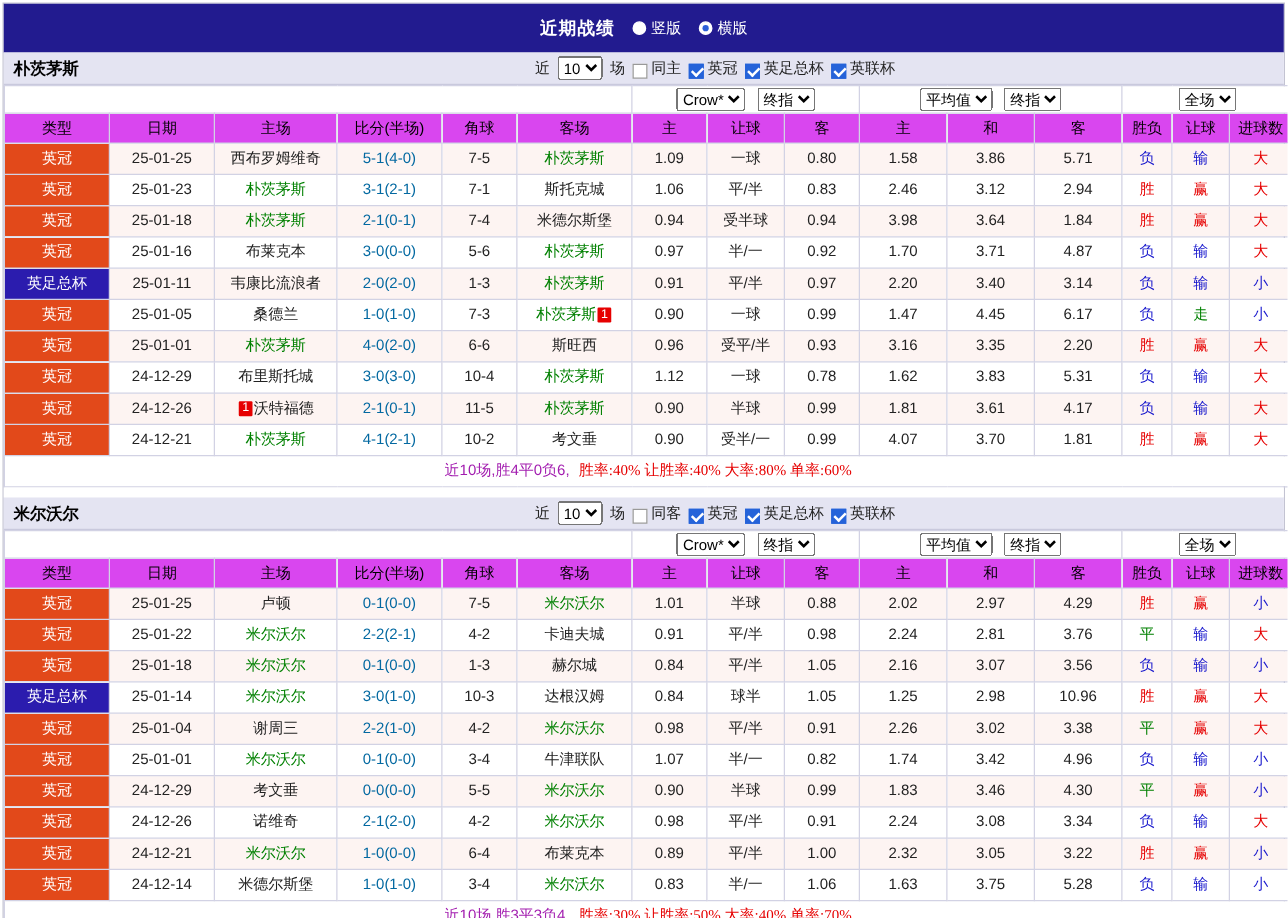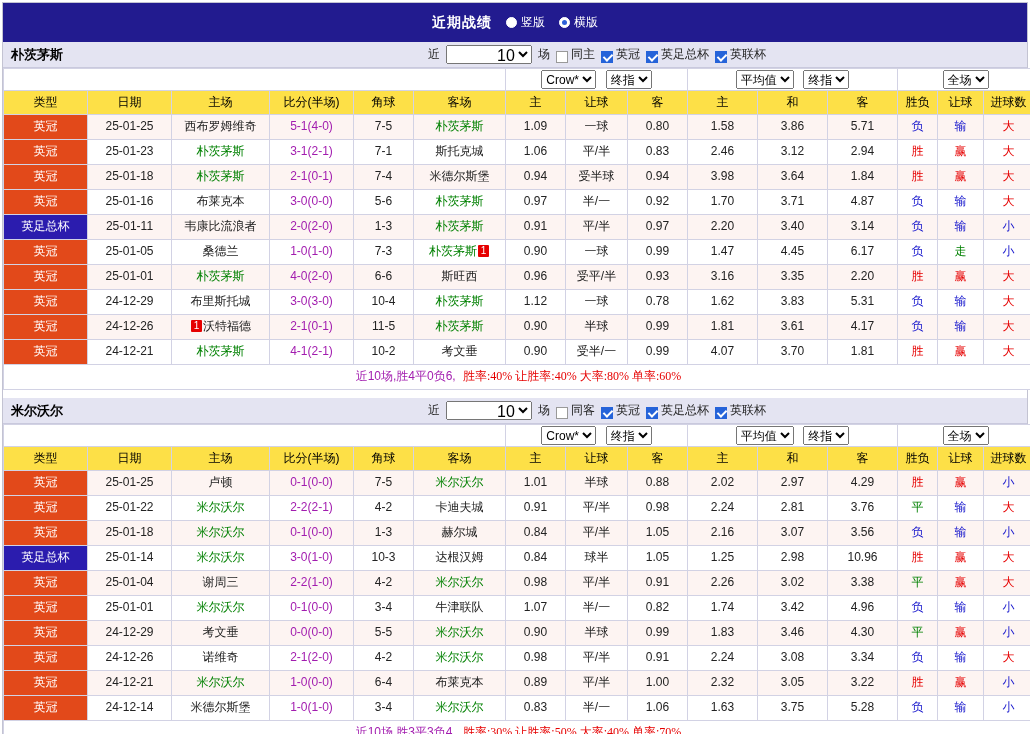--- a/index.html
+++ b/index.html
@@ -10,39 +10,39 @@
   .topbar { height:39px; background:#221b8f; color:#fff; display:flex; align-items:center; justify-content:center; gap:14px; }
   .topbar .title { font-weight:bold; font-size:14px; letter-spacing:1px; }
   .radio-label { display:inline-flex; align-items:center; cursor:pointer; font-size:12px; color:#fff; }
   .layout-radio { appearance:none; -webkit-appearance:none; width:11px; height:11px; border:1px solid #fff; border-radius:50%; background:#fff; margin:0 4px 0 0; position:relative; }
   .layout-radio:checked::after { content:''; position:absolute; left:2px; top:2px; right:2px; bottom:2px; border-radius:50%; background:#2c5fd8; }
 
   
   .teambar { position:relative; height:26px; background:#e4e4f2; border-bottom:1px solid #c9c9dd; display:flex; align-items:center; padding:0 8px; }
   .teamname { font-weight:bold; font-size:13px; color:#000; }
   .bar-controls { position:absolute; left:425px; top:0; height:100%; display:flex; align-items:center; gap:6px; white-space:nowrap; }
-  .bar-controls select { font-size:16px; height:19px;padding-left:46px; }
+  .bar-controls select { font-size:12px; height:19px; }
   .cb-label { display:inline-flex; align-items:flex-end; cursor:pointer; }
   .cb { appearance:none; -webkit-appearance:none; width:12px; height:12px; border:1px solid #999; background:#fff; margin:0 3px 0 0; position:relative; }
   .cb:checked { background:#2563d9; border-color:#2563d9; }
   .cb:checked::after { content:''; position:absolute; left:3px; top:0; width:4px; height:7px; border:solid #fff; border-width:0 2px 2px 0; transform:rotate(45deg); }
 
   
   table { width:100%; border-collapse:collapse; table-layout:fixed; }
   th, td { border:1px solid #d2d2e4; text-align:center; padding:0 1px; height:25px; font-weight:normal; overflow:hidden; white-space:nowrap; line-height:1.15; }
   tr.ctrl-row th { background:#fff; height:22px; }
   tr.ctrl-row select { font-size:12px; height:19px; margin:0 3px; }
-  tr.head-row th { background:#fde047; color:#000; height:24px; }
+  tr.head-row th { background:#d946ef; color:#000; height:24px; }
   tr.r-odd  { background:#fdf4f2; }
   tr.r-even { background:#ffffff; }
 
   td.lg-red  { background:#e2491a; color:#fff; }
   td.lg-blue { background:#2b1cae; color:#fff; }
   .self-team { color:#008000; }
-  td[data-name="score"] { color:#a21caf; }
+  td[data-name="score"] { color:#0369a1; }
   .c-red   { color:#e60000; }
   .c-blue  { color:#1414cc; }
   .c-green { color:#008000; }
 
   .red-badge { display:inline-block; background:#e60000; color:#fff; font-size:10px; line-height:12px; width:11px; height:12px; border-radius:1px; margin:0 1px; vertical-align:1px; }
 
   tr.summary td { background:#fff; height:25px; }
   .sum-prefix { color:#a21caf; }
   .sum-stats  { color:#e60000; margin-left:4px;font-family:Liberation Serif, serif; }
 

